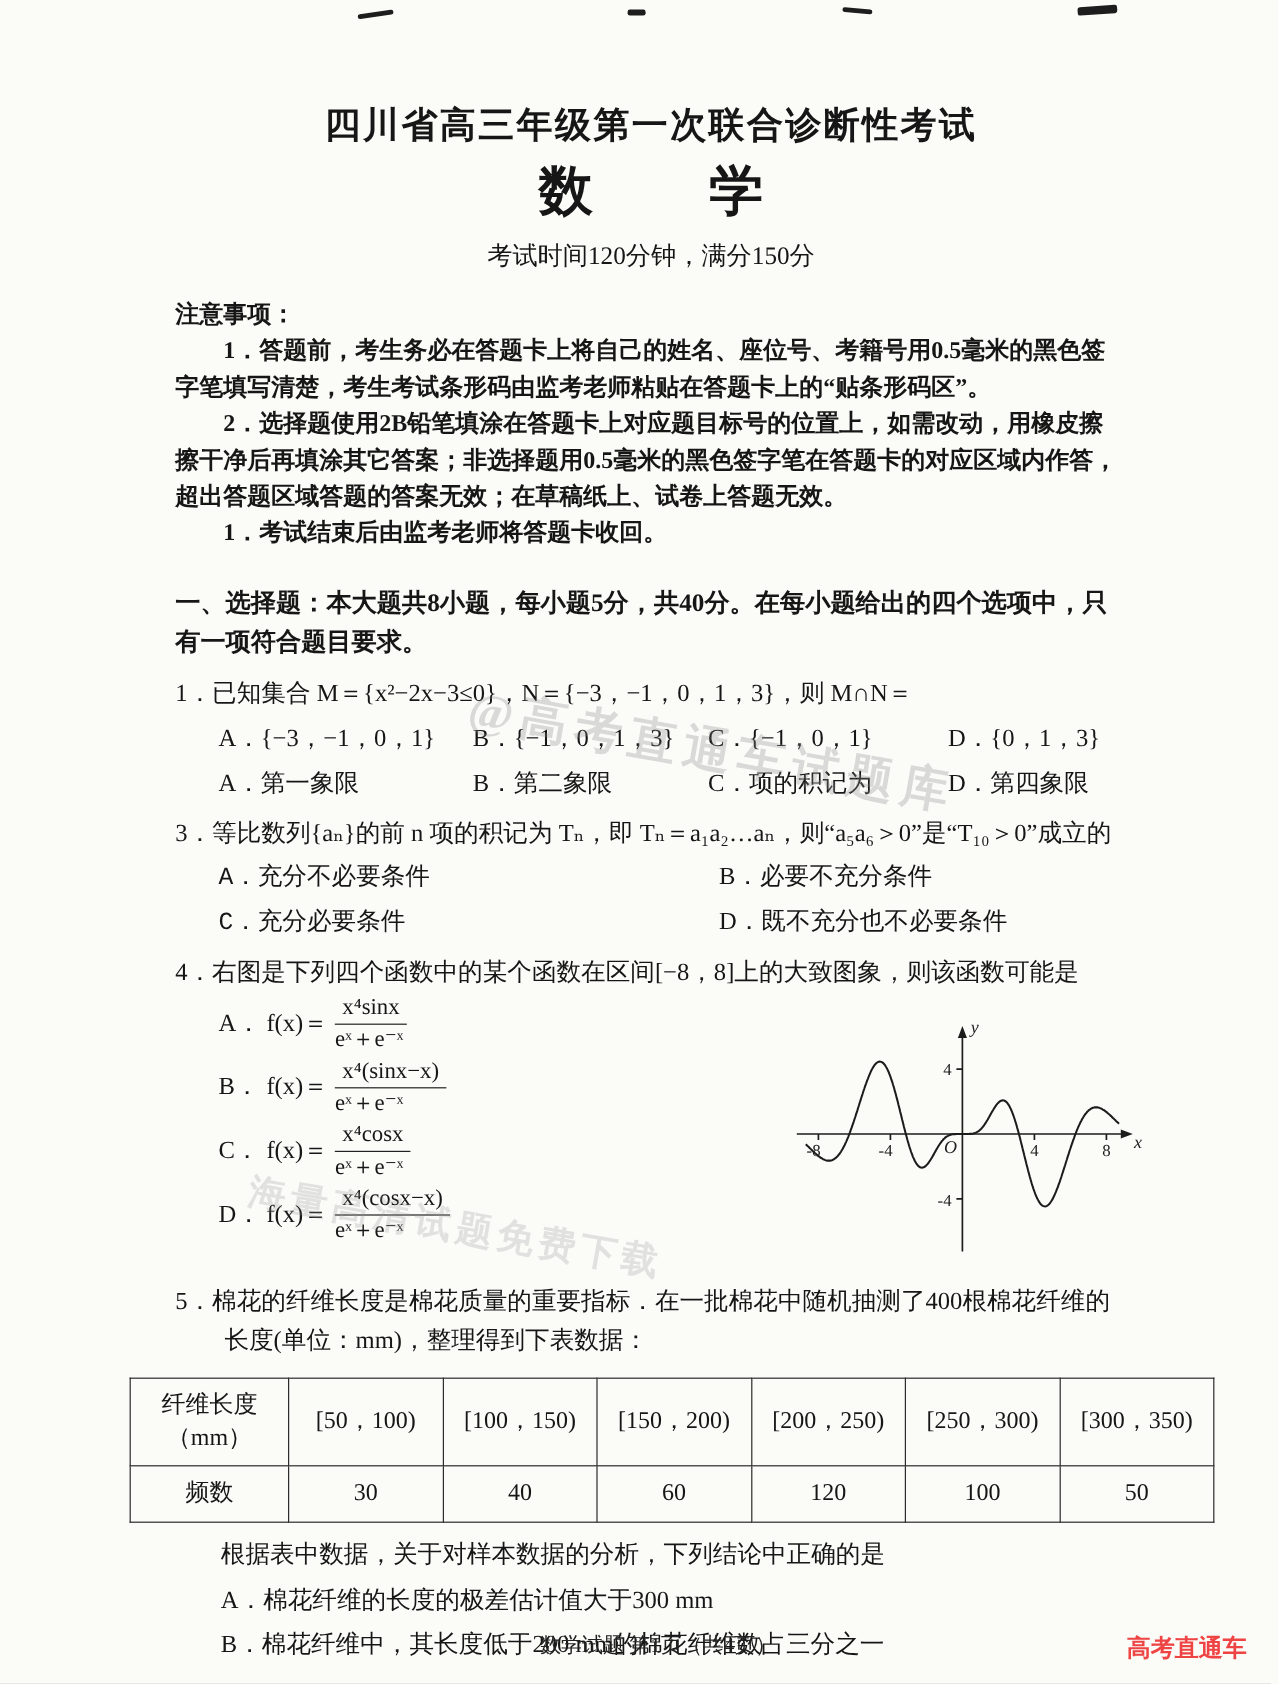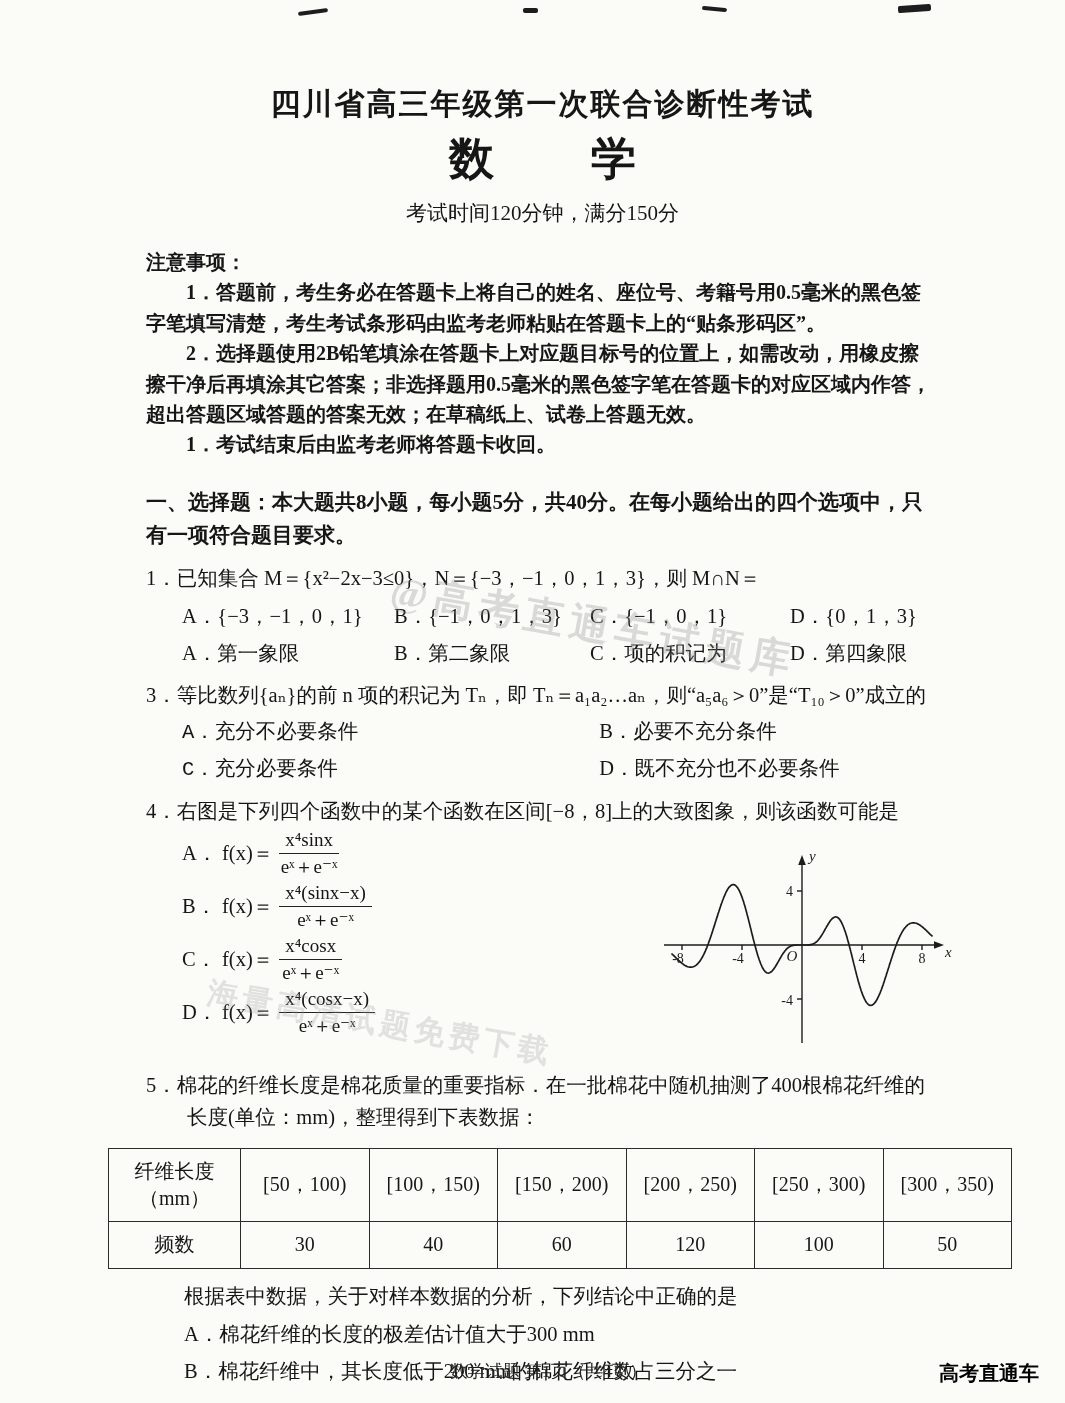--- a/index.html
+++ b/index.html
@@ -27,37 +27,37 @@
   .opts-row .w2{width:196px;}
   .opts-row .w3{width:200px;}
   .opt-2col{padding-left:36px;margin-top:4px;}
   .opt-2col .colA{display:inline-block;width:412px;font-family:Liberation Mono, monospace;}
   
   .q4-wrap{display:flex;align-items:flex-start;}
   .q4-opts{flex:0 0 470px;padding-left:36px;}
   .q4-opt{display:flex;align-items:center;height:53px;}
   .q4-opt .opt-label{width:40px;}
   .q4-opt .fx{margin-right:6px;}
-  .frac{display:inline-flex;flex-direction:column;text-align:center;font-size:19px;line-height:1.3;vertical-align:middle;}
+  .frac{display:inline-flex;flex-direction:column;text-align:left;font-size:19px;line-height:1.3;vertical-align:middle;}
   .frac .num{border-bottom:1.6px solid #222;padding:0 6px 1px;}
   .frac .den{padding-top:1px;}
   .graph-box{flex:1;display:flex;justify-content:center;padding-top:18px;}
   .graph text{font-size:15px;font-family:"Liberation Serif","DejaVu Serif",serif;fill:#1c1c1c;font-style:italic;}
   .graph text.num{font-style:normal;font-size:14px;}
   .graph line{stroke:#1c1c1c;stroke-width:1.4;}
   .graph polygon{fill:#1c1c1c;}
   
   table.freq{border-collapse:collapse;margin:14px 0 0 -38px;table-layout:fixed;width:904px;font-size:20px;text-align:center;}
   table.freq td{border:1.6px solid #2b2b2b;height:44px;white-space:pre-line;line-height:1.35;}
   table.freq tr.r1 td{height:70px;}
   .q5-after{margin-top:12px;padding-left:38px;}
   .q5-after .opt-line{margin-top:6px;}
   
   .footer{position:absolute;bottom:20px;left:16px;width:100%;text-align:center;font-size:17.5px;color:#222;}
-  .brand{position:absolute;right:26px;bottom:16px;font-size:20px;font-weight:bold;color:#000000;font-family:Liberation Sans, sans-serif;}
+  .brand{position:absolute;right:26px;bottom:16px;font-size:20px;font-weight:bold;color:#ef4444;font-family:Liberation Sans, sans-serif;}
   .wm{position:absolute;pointer-events:none;font-weight:bold;white-space:nowrap;}
   .wm1{left:388px;top:598px;transform:rotate(10deg);font-size:40px;letter-spacing:6px;color:rgba(140,140,140,0.30);}
   .wm2{left:205px;top:1002px;transform:rotate(10deg);font-size:31px;letter-spacing:4px;color:rgba(150,150,150,0.26);}
   .art{position:absolute;background:#1d1d1d;border-radius:2px;}
   .a1{left:298px;top:10px;width:30px;height:4px;transform:rotate(-8deg);}
   .a2{left:523px;top:8px;width:15px;height:5px;}
   .a3{left:702px;top:7px;width:25px;height:4px;transform:rotate(5deg);}
   .a4{left:898px;top:5px;width:33px;height:7px;transform:rotate(-4deg);}
 </style>
 </head>

